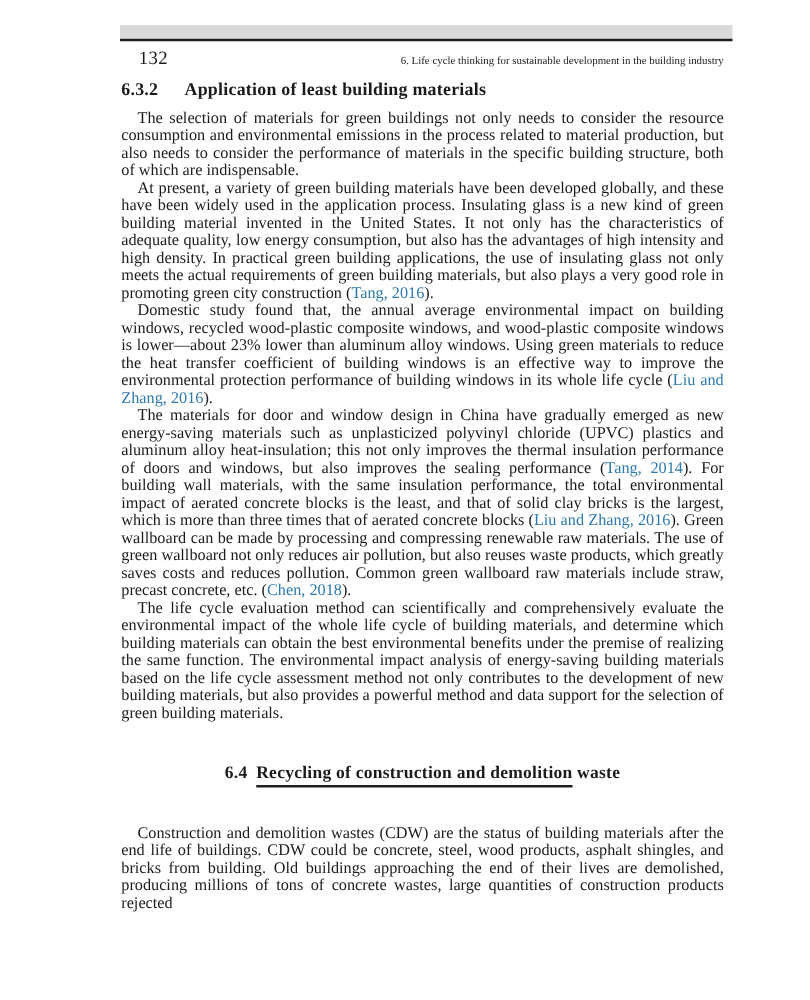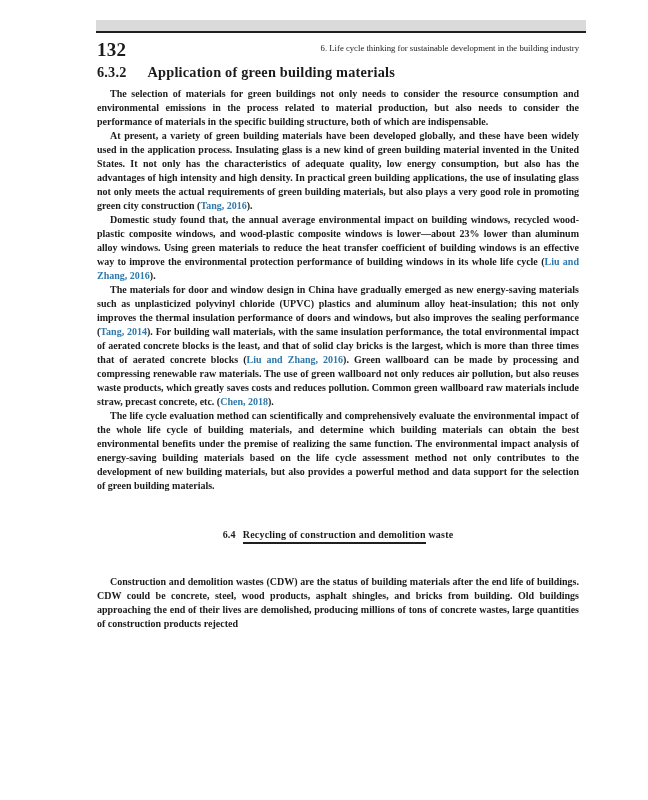--- a/index.html
+++ b/index.html
@@ -39,24 +39,24 @@
     margin-left: 97px;
     width: 482px;
   }
   .running-head {
     position: relative;
     margin-top: 6px;
     height: 15px;
   }
   .pagenum {
     position: absolute;
-    left: 0;
+    left: 14px;
     top: 0;
-    font-size: 19px;
-    font-weight: bold;
+    font-size: 15px;
+    font-weight: normal;
     letter-spacing: 0.3px;
   }
   .chapter-title {
     display: block;
     text-align: right;
     font-size: 8.7px;
     padding-top: 4px;
     color: #222222;
   }
   
@@ -69,35 +69,34 @@
   }
   h1.sec-632 .num { margin-right: 21px; }
   
   .body-paras {
     margin-top: 6px;
   }
   .body-paras p {
     margin: 0;
     text-indent: 13px;
     text-align: justify;
-    font-size: 10px;
+    font-size: 13px;
     line-height: 14px;
     hyphens: auto;
-    font-weight: bold;
     -webkit-hyphens: auto;
   }
   .cite {
     color: var(--citation-color, #2e79ab);
     cursor: pointer;
   }
   
   h2.sec-64 {
     margin: 33px 0 0 0;
     text-align: center;
-    font-size: 10px;
+    font-size: 14px;
     font-weight: bold;
     line-height: 17px;
     letter-spacing: 0.2px;
   }
   h2.sec-64 .num { margin-right: 7px; }
   h2.sec-64 .underlined {
     border-bottom: 2px solid #1f1f1f;
     padding-bottom: 2px;
   }
   .body-paras.sec64-body {
@@ -115,21 +114,21 @@
   </div>
 
   <div class="textblock">
 
     <div class="running-head">
       <span class="pagenum">132</span>
       <span class="chapter-title">6. Life cycle thinking for sustainable development in the building industry</span>
     </div>
 
     <h1 class="sec-632">
-      <span class="num">6.3.2</span><span>Application of green building materials</span>
+      <span class="num">6.3.2</span><span>Application of least building materials</span>
     </h1>
 
     <div class="body-paras">
         <p><span>The selection of materials for green buildings not only needs to consider the resource consumption and environmental emissions in the process related to material production, but also needs to consider the performance of materials in the specific building structure, both of which are indispensable.</span></p>
         <p><span>At present, a variety of green building materials have been developed globally, and these have been widely used in the application process. Insulating glass is a new kind of green building material invented in the United States. It not only has the characteristics of adequate quality, low energy consumption, but also has the advantages of high intensity and high density. In practical green building applications, the use of insulating glass not only meets the actual requirements of green building materials, but also plays a very good role in promoting green city construction (</span><span class="cite">Tang, 2016</span><span>).</span></p>
         <p><span>Domestic study found that, the annual average environmental impact on building windows, recycled wood-plastic composite windows, and wood-plastic composite windows is lower—about 23% lower than aluminum alloy windows. Using green materials to reduce the heat transfer coefficient of building windows is an effective way to improve the environmental protection performance of building windows in its whole life cycle (</span><span class="cite">Liu and Zhang, 2016</span><span>).</span></p>
         <p><span>The materials for door and window design in China have gradually emerged as new energy-saving materials such as unplasticized polyvinyl chloride (UPVC) plastics and aluminum alloy heat-insulation; this not only improves the thermal insulation performance of doors and windows, but also improves the sealing performance (</span><span class="cite">Tang, 2014</span><span>). For building wall materials, with the same insulation performance, the total environmental impact of aerated concrete blocks is the least, and that of solid clay bricks is the largest, which is more than three times that of aerated concrete blocks (</span><span class="cite">Liu and Zhang, 2016</span><span>). Green wallboard can be made by processing and compressing renewable raw materials. The use of green wallboard not only reduces air pollution, but also reuses waste products, which greatly saves costs and reduces pollution. Common green wallboard raw materials include straw, precast concrete, etc. (</span><span class="cite">Chen, 2018</span><span>).</span></p>
         <p><span>The life cycle evaluation method can scientifically and comprehensively evaluate the environmental impact of the whole life cycle of building materials, and determine which building materials can obtain the best environmental benefits under the premise of realizing the same function. The environmental impact analysis of energy-saving building materials based on the life cycle assessment method not only contributes to the development of new building materials, but also provides a powerful method and data support for the selection of green building materials.</span></p>
       </div>
 

